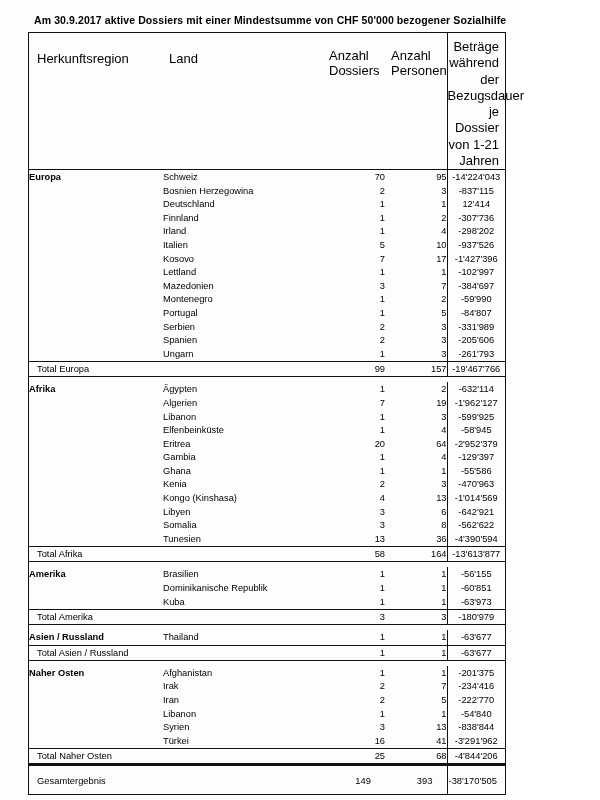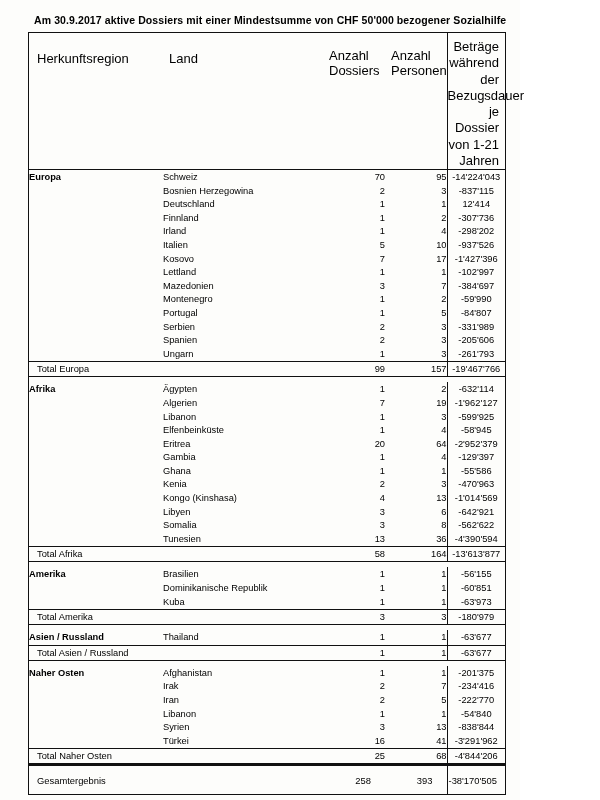--- a/index.html
+++ b/index.html
@@ -470,21 +470,21 @@
         <col class="col-region">
         <col class="col-land">
         <col class="col-doss">
         <col class="col-pers">
         <col class="col-betr">
       </colgroup>
       <tbody>
         <tr>
           <td class="label">Gesamtergebnis</td>
           <td></td>
-          <td class="num">258</td>
+          <td class="num">149</td>
           <td class="num">393</td>
           <td class="amt">-38'170'505</td>
         </tr>
       </tbody>
     </table>
   </div>
 
 </div>
 
 </body></html>

